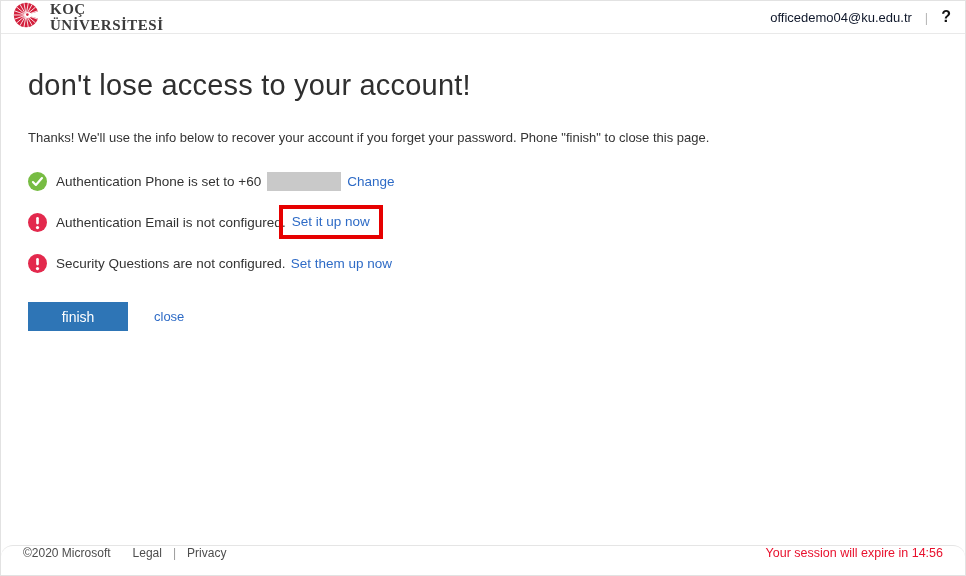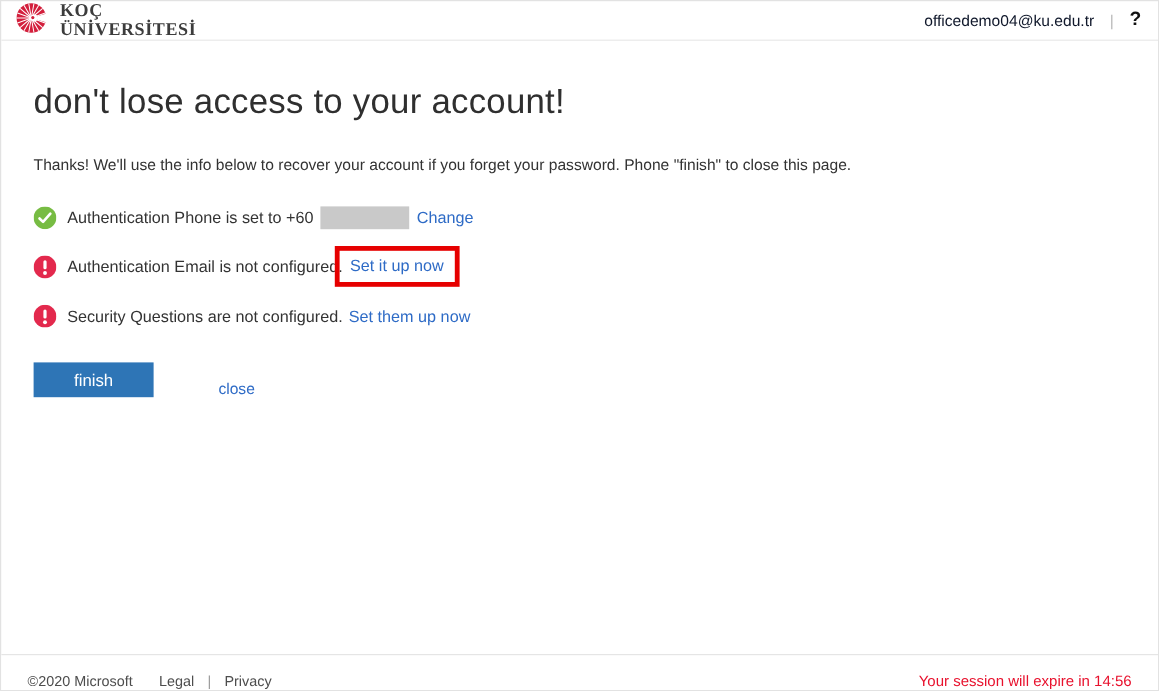--- a/index.html
+++ b/index.html
@@ -72,21 +72,21 @@
   }
   .gap { display: inline-block; width: 5px; }
   .red-annotation {
     display: inline-flex;
     align-items: center;
     border: 4px solid #e60000;
     padding: 5px 9px 6px 9px;
     margin: -10px -2px -10px -7px;
   }
   
-  .actions { display: flex; align-items: flex-end; margin-top: 27px; gap: 28px; }
+  .actions { display: flex; align-items: center; margin-top: 27px; }
   .finish-btn {
     width: 100px; height: 29px;
     background: #2e75b6;
     color: #fff;
     border: none;
     font-size: 14px;
     font-family: "Liberation Sans", sans-serif;
     cursor: pointer;
   }
   .cancel-link {
@@ -96,24 +96,25 @@
     text-decoration: none;
     cursor: pointer;
   }
   
   .footer {
     position: absolute;
     left: 0; right: 0; bottom: 0;
     height: 30px;
     border-top: 1px solid #e5e5e5;
     display: flex;
-    align-items: flex-end;
+    align-items: flex-start;
     justify-content: space-between;
     padding: 0 22px;
     background: #fff;
+    border-radius: 12px;
   }
   .footer-left { display: flex; align-items: center; font-size: 12px; color: #4d4d4d; }
   .footer-copy { margin-right: 22px; }
   .footer-link { color: #4d4d4d; text-decoration: none; cursor: pointer; }
   .footer-sep { color: #9a9a9a; margin: 0 11px; }
   .session-expire { font-size: 12.5px; color: #e8112d; }
 </style>
 </head>
 <body>
 

